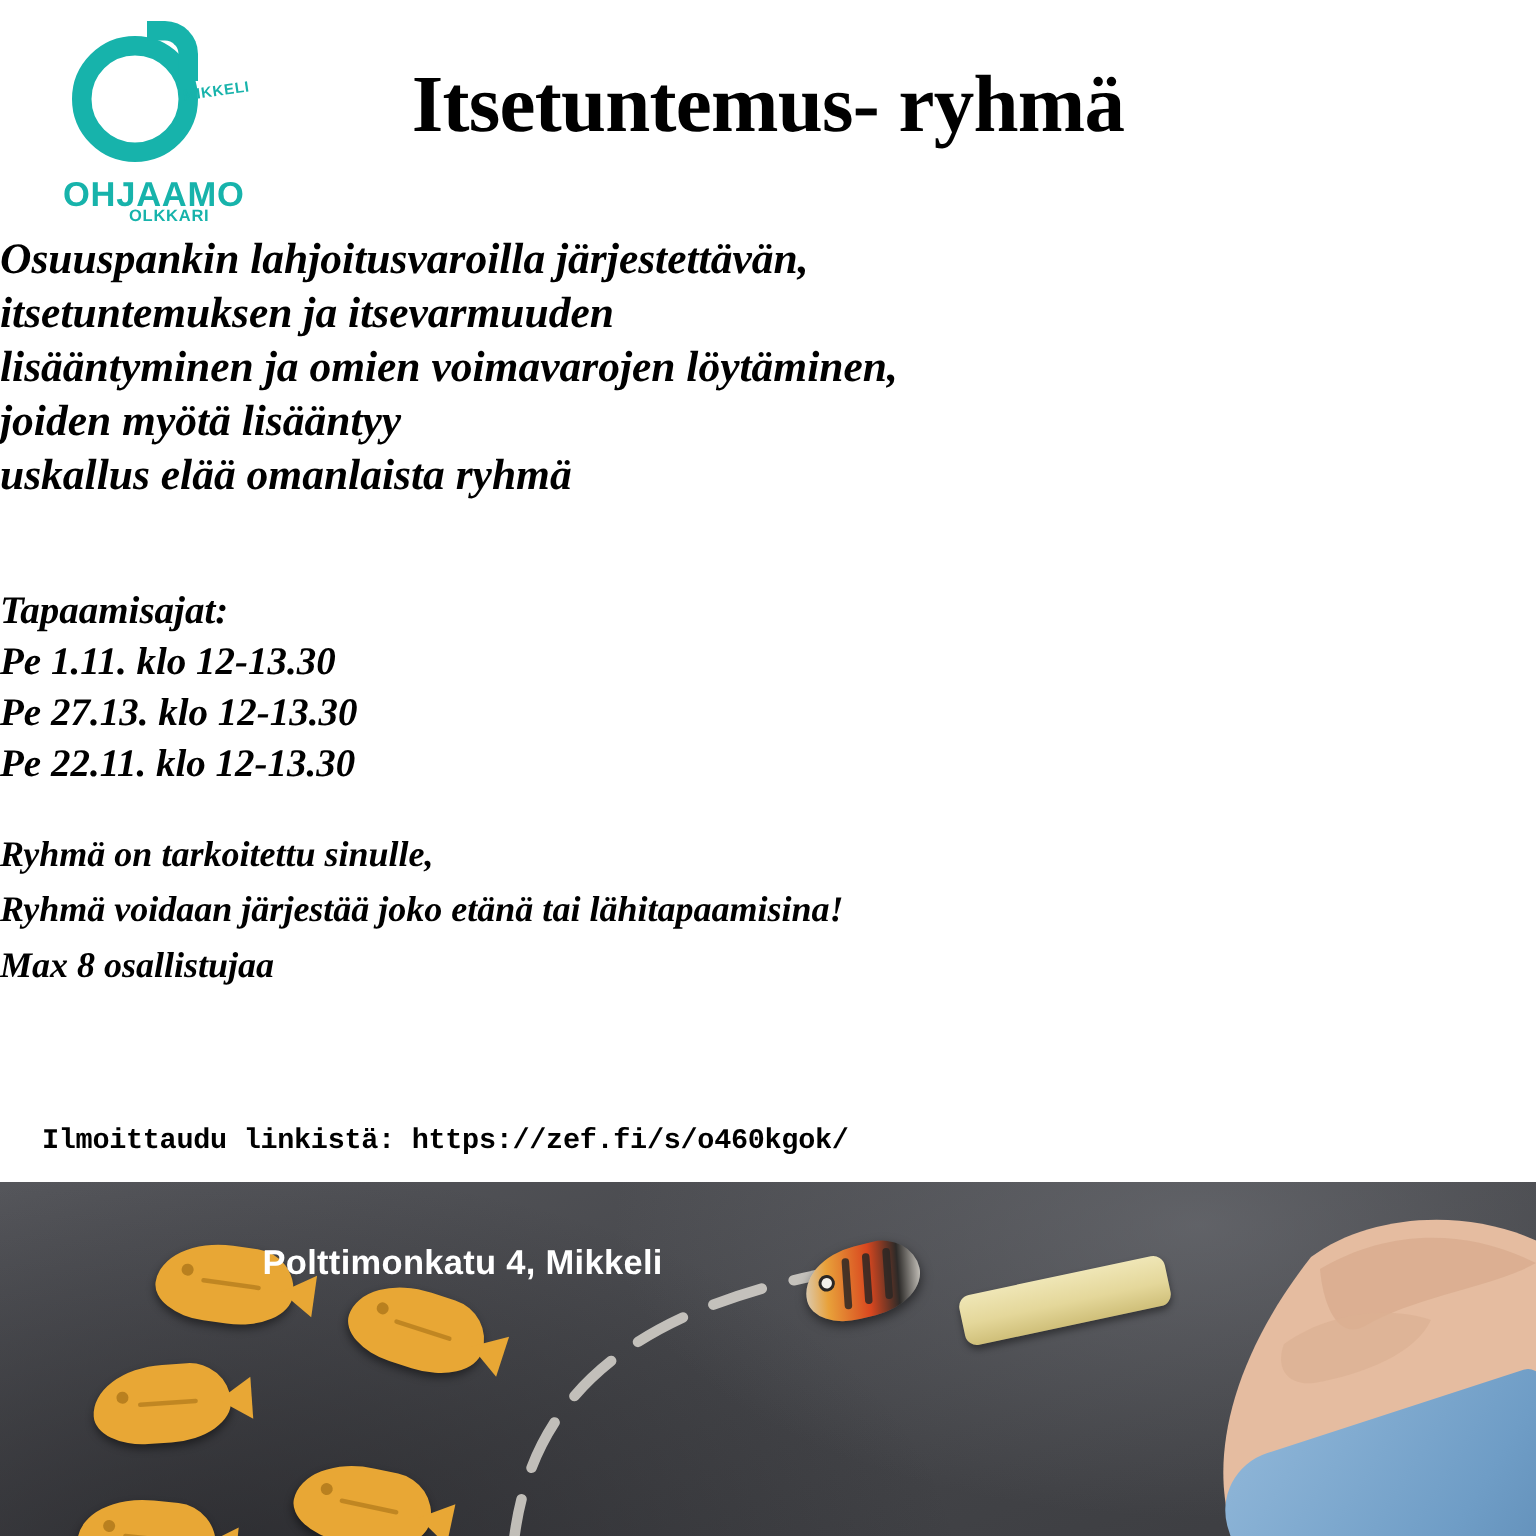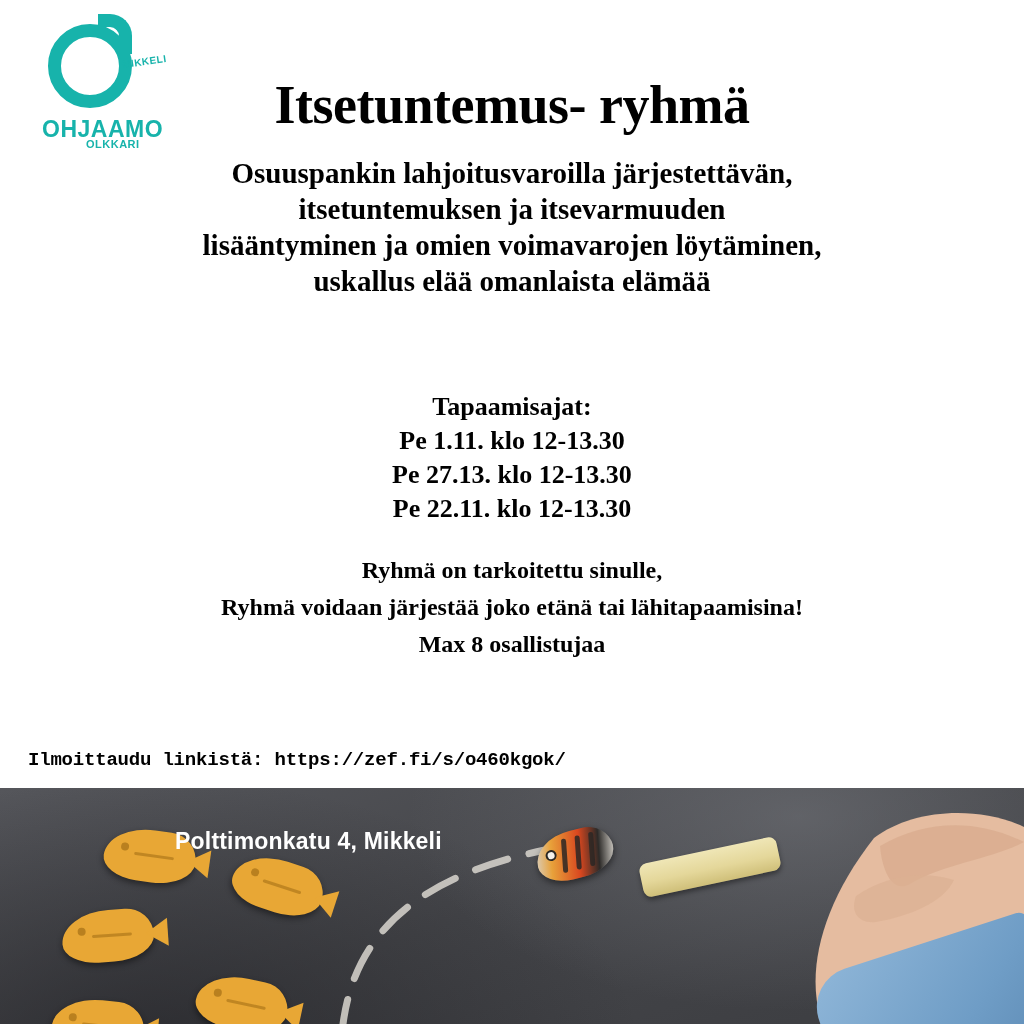--- a/index.html
+++ b/index.html
@@ -85,30 +85,30 @@
     position: absolute;
     left: 0;
     top: 38px;
     width: 1024px;
     text-align: center;
     font-family: "Liberation Serif", serif;
     font-weight: bold;
     font-size: 54px;
     color: #000000;
     letter-spacing: -0.5px;
-    margin-top: 36px;
   }
   .body-block {
     position: absolute;
     left: 0;
     width: 1024px;
-    text-align: center;
+    text-align: left;
     font-family: "Liberation Serif", serif;
     font-weight: bold;
     color: #000000;
+    font-style: italic;
   }
   #intro {
     top: 155px;
     font-size: 29px;
     line-height: 36px;
   }
   #times {
     top: 390px;
     font-size: 26px;
     line-height: 34px;
@@ -306,21 +306,22 @@
     <div class="logo-word">OHJAAMO</div>
     <div class="logo-sub">OLKKARI</div>
   </div>
 
   <div class="title">Itsetuntemus- ryhmä</div>
 
   <div class="body-block" id="intro">
     <div>Osuuspankin lahjoitusvaroilla järjestettävän,</div>
     <div>itsetuntemuksen ja itsevarmuuden</div>
     <div>lisääntyminen ja omien voimavarojen löytäminen,</div>
-    <div>uskallus elää omanlaista elämää</div>
+    <div>joiden myötä lisääntyy</div>
+    <div>uskallus elää omanlaista ryhmä</div>
   </div>
 
   <div class="body-block" id="times">
     <div>Tapaamisajat:</div>
     <div>Pe 1.11. klo 12-13.30</div>
     <div>Pe 27.13. klo 12-13.30</div>
     <div>Pe 22.11. klo 12-13.30</div>
   </div>
 
   <div class="body-block" id="closing">

